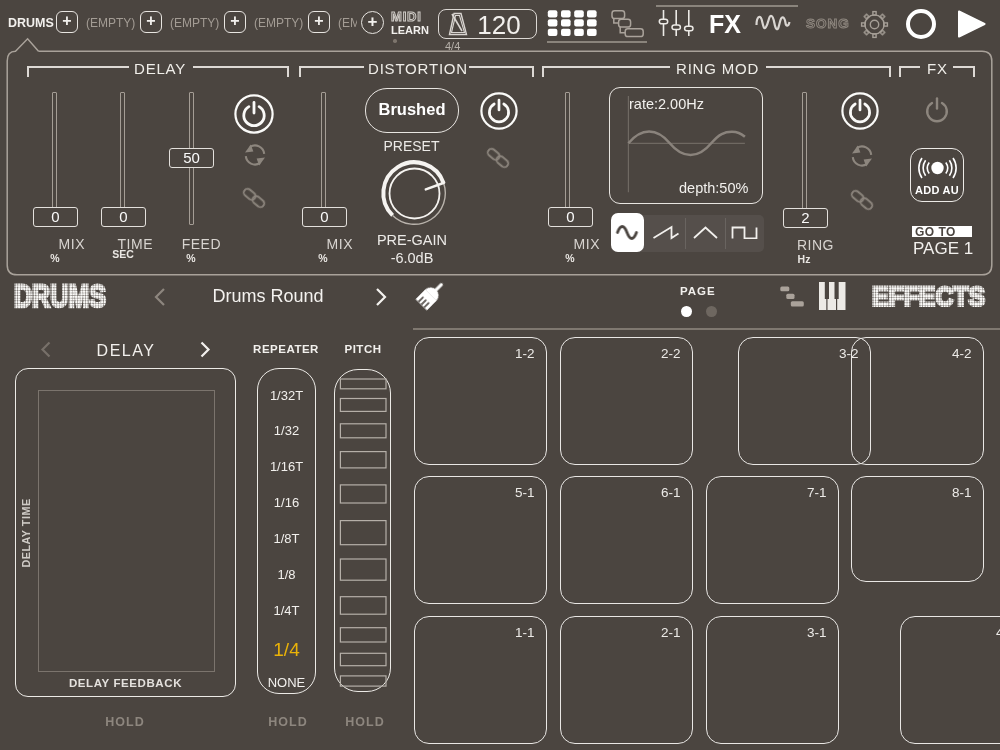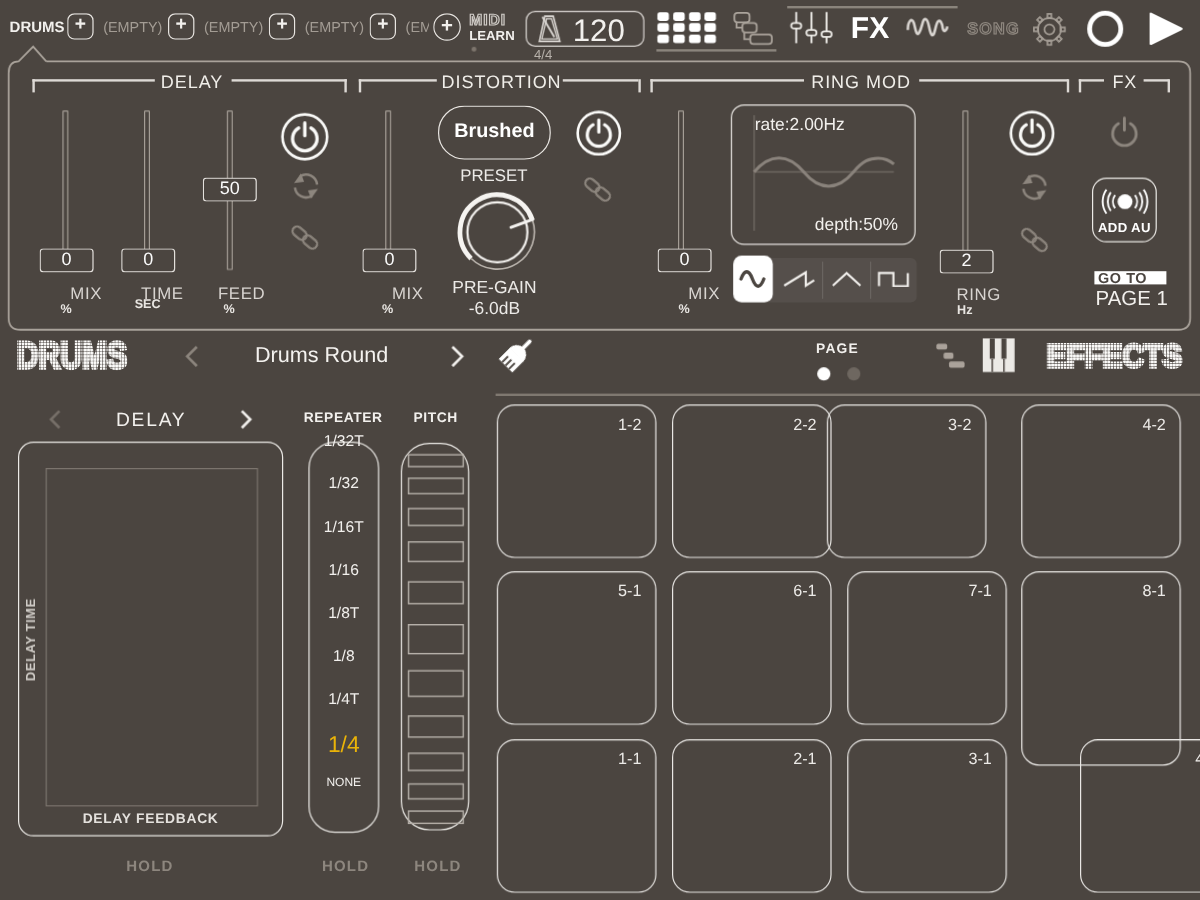--- a/index.html
+++ b/index.html
@@ -355,30 +355,30 @@
   </svg>
 
 <div class="abs" style="left:15px;top:368px;width:221px;height:329px;border:1.6px solid #eceae6;border-radius:13px;box-sizing:border-box;"></div>
 <div class="abs" style="left:38px;top:390px;width:177px;height:281.5px;border:1px solid #7b746d;box-sizing:border-box;"></div>
 <div class="abs" style="left:-34px;top:527px;width:120px;text-align:center;font-size:10.8px;font-weight:bold;letter-spacing:0.5px;color:#cfcbc6;transform:rotate(-90deg);">DELAY TIME</div>
 <div class="abs" style="left:55px;top:677px;width:141px;text-align:center;font-size:11.5px;font-weight:bold;letter-spacing:0.6px;color:#e4e1dd;">DELAY FEEDBACK</div>
 <div class="hold" style="left:75px;top:715px;width:100px;text-align:center;">HOLD</div>
 
 <div class="abs" style="left:236px;top:343px;width:100px;text-align:center;font-size:11.5px;font-weight:bold;letter-spacing:0.5px;color:#f2f0ed;">REPEATER</div>
 <div class="abs" style="left:257px;top:368px;width:59px;height:326px;border:1.4px solid #eceae6;border-radius:22px;box-sizing:border-box;"></div>
-<div class="abs" style="left:257px;top:348px;width:59px;height:326px;">
+<div class="abs" style="left:257px;top:376px;width:59px;height:326px;">
   <div class="abs" style="left:0;top:11.5px;width:59px;text-align:center;font-size:13px;color:#f2f0ed;">1/32T</div>
   <div class="abs" style="left:0;top:47.4px;width:59px;text-align:center;font-size:13px;color:#f2f0ed;">1/32</div>
   <div class="abs" style="left:0;top:83.3px;width:59px;text-align:center;font-size:13px;color:#f2f0ed;">1/16T</div>
   <div class="abs" style="left:0;top:119.2px;width:59px;text-align:center;font-size:13px;color:#f2f0ed;">1/16</div>
   <div class="abs" style="left:0;top:155.1px;width:59px;text-align:center;font-size:13px;color:#f2f0ed;">1/8T</div>
   <div class="abs" style="left:0;top:191px;width:59px;text-align:center;font-size:13px;color:#f2f0ed;">1/8</div>
   <div class="abs" style="left:0;top:226.9px;width:59px;text-align:center;font-size:13px;color:#f2f0ed;">1/4T</div>
   <div class="abs" style="left:0;top:262.8px;width:59px;text-align:center;font-size:19px;color:#eab308;">1/4</div>
-  <div class="abs" style="left:0;top:298.7px;width:59px;text-align:center;font-size:10px;color:#f2f0ed;">NONE</div>
+  <div class="abs" style="left:0;top:298.7px;width:59px;text-align:center;font-size:13px;color:#f2f0ed;">NONE</div>
 </div>
 <div class="hold" style="left:237.5px;top:715px;width:100px;text-align:center;">HOLD</div>
 
 <div class="abs" style="left:313px;top:343px;width:100px;text-align:center;font-size:11.5px;font-weight:bold;letter-spacing:0.5px;color:#f2f0ed;">PITCH</div>
 <div class="abs" style="left:334px;top:369px;width:57px;height:323px;border:1.4px solid #eceae6;border-radius:24px;box-sizing:border-box;"></div>
 <svg class="abs" style="left:334px;top:369px;" width="57" height="323" viewBox="0 0 57 323">
   <g fill="none" stroke="#b5afa8" stroke-width="1.2">
     <rect x="6.4" y="10" width="45.6" height="9.8"></rect>
     <rect x="6.4" y="29.5" width="45.6" height="12.9"></rect>
     <rect x="6.4" y="54.8" width="45.6" height="14"></rect>
@@ -394,36 +394,36 @@
 </svg>
 <div class="hold" style="left:315px;top:715px;width:100px;text-align:center;">HOLD</div>
 
 <div id="pads">
     <div style="position:absolute;left:414.2px;top:336.6px;width:133.2px;height:127.8px;border:1.5px solid #e9e7e4;border-radius:15px;box-sizing:border-box;">
       <div style="position:absolute;right:12px;top:8px;font-size:13.5px;color:#eceae7;">1-2</div>
     </div>
     <div style="position:absolute;left:560.2px;top:336.6px;width:133.2px;height:127.8px;border:1.5px solid #e9e7e4;border-radius:15px;box-sizing:border-box;">
       <div style="position:absolute;right:12px;top:8px;font-size:13.5px;color:#eceae7;">2-2</div>
     </div>
-    <div style="position:absolute;left:689px;top:336.6px;width:133.2px;height:127.8px;border:1.5px solid #e9e7e4;border-radius:15px;box-sizing:border-box;padding-left:26px;">
+    <div style="position:absolute;left:738px;top:336.6px;width:133.2px;height:127.8px;border:1.5px solid #e9e7e4;border-radius:15px;box-sizing:border-box;padding-left:26px;">
       <div style="position:absolute;right:12px;top:8px;font-size:13.5px;color:#eceae7;">3-2</div>
     </div>
     <div style="position:absolute;left:851.2px;top:336.6px;width:133.2px;height:127.8px;border:1.5px solid #e9e7e4;border-radius:15px;box-sizing:border-box;">
       <div style="position:absolute;right:12px;top:8px;font-size:13.5px;color:#eceae7;">4-2</div>
     </div>
     <div style="position:absolute;left:414.2px;top:475.8px;width:133.2px;height:127.8px;border:1.5px solid #e9e7e4;border-radius:15px;box-sizing:border-box;">
       <div style="position:absolute;right:12px;top:8px;font-size:13.5px;color:#eceae7;">5-1</div>
     </div>
     <div style="position:absolute;left:560.2px;top:475.8px;width:133.2px;height:127.8px;border:1.5px solid #e9e7e4;border-radius:15px;box-sizing:border-box;">
       <div style="position:absolute;right:12px;top:8px;font-size:13.5px;color:#eceae7;">6-1</div>
     </div>
     <div style="position:absolute;left:705.8px;top:475.8px;width:133.2px;height:127.8px;border:1.5px solid #e9e7e4;border-radius:15px;box-sizing:border-box;">
       <div style="position:absolute;right:12px;top:8px;font-size:13.5px;color:#eceae7;">7-1</div>
     </div>
-    <div style="position:absolute;left:851.2px;top:475.8px;width:133.2px;height:162px;border:1.5px solid #e9e7e4;border-radius:15px;box-sizing:border-box;">
+    <div style="position:absolute;left:851.2px;top:475.8px;width:133.2px;height:106px;border:1.5px solid #e9e7e4;border-radius:15px;box-sizing:border-box;">
       <div style="position:absolute;right:12px;top:8px;font-size:13.5px;color:#eceae7;">8-1</div>
     </div>
     <div style="position:absolute;left:414.2px;top:615.8px;width:133.2px;height:127.8px;border:1.5px solid #e9e7e4;border-radius:15px;box-sizing:border-box;">
       <div style="position:absolute;right:12px;top:8px;font-size:13.5px;color:#eceae7;">1-1</div>
     </div>
     <div style="position:absolute;left:560.2px;top:615.8px;width:133.2px;height:127.8px;border:1.5px solid #e9e7e4;border-radius:15px;box-sizing:border-box;">
       <div style="position:absolute;right:12px;top:8px;font-size:13.5px;color:#eceae7;">2-1</div>
     </div>
     <div style="position:absolute;left:705.8px;top:615.8px;width:133.2px;height:127.8px;border:1.5px solid #e9e7e4;border-radius:15px;box-sizing:border-box;">
       <div style="position:absolute;right:12px;top:8px;font-size:13.5px;color:#eceae7;">3-1</div>

